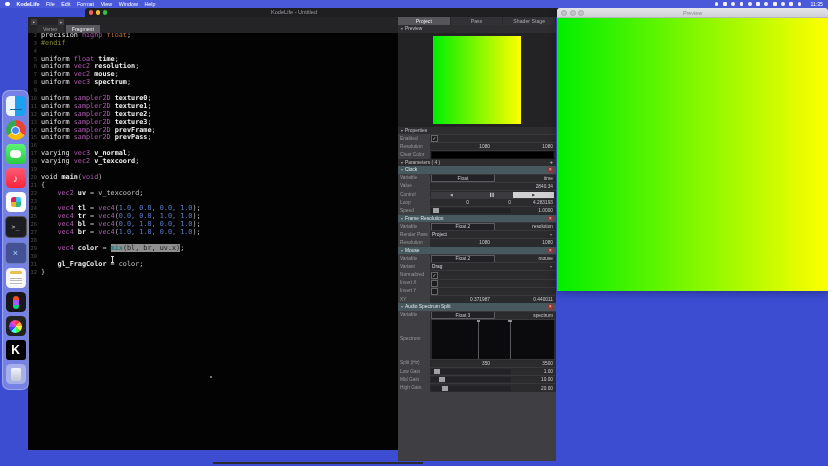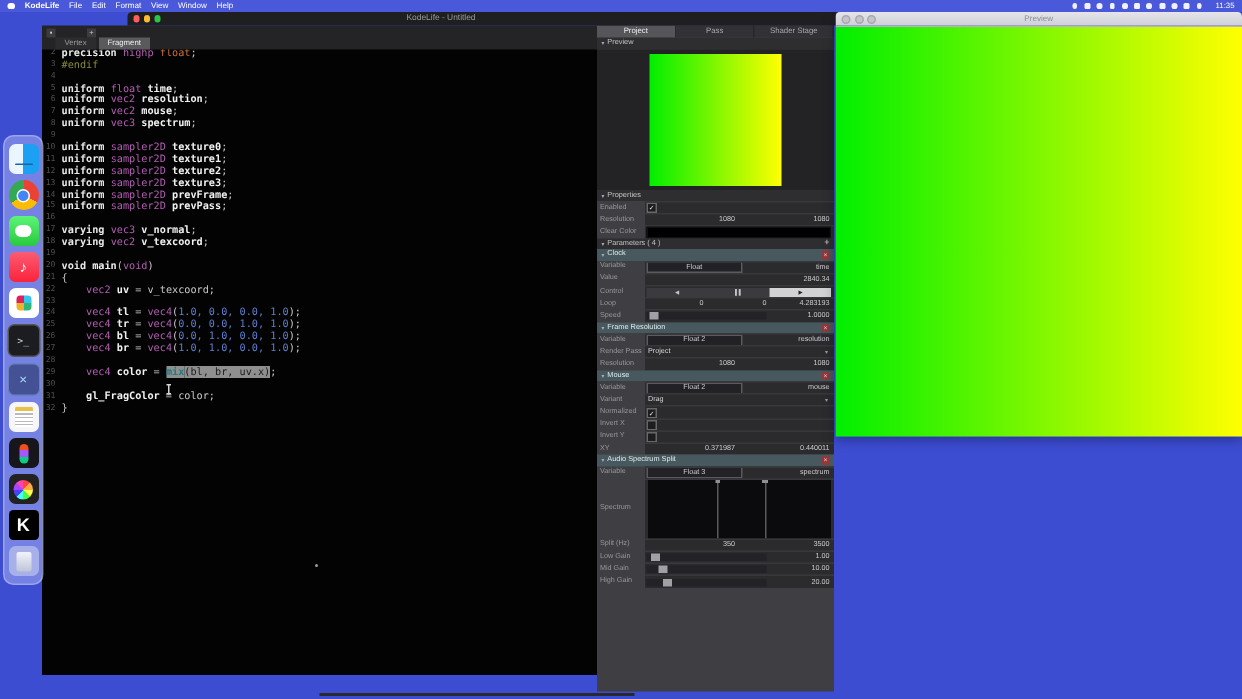--- a/index.html
+++ b/index.html
@@ -60,21 +60,21 @@
 .stab.active{background:#5a5a5e;color:#f0f0f0}
 
 .editor{position:absolute;left:28px;top:22px;width:418px;height:428px;background:#030303;z-index:8}
 .gutter{position:absolute;left:0;top:2px;width:9px;text-align:right;color:#4f4f52;font-size:5.4px;
   font-family:"DejaVu Sans Mono",monospace}
 .gutter div{height:7.9px;line-height:7.9px}
 .codelines{position:absolute;left:13px;top:2px;font-family:"DejaVu Sans Mono",monospace;font-size:6.8px;
   white-space:pre;color:#c8c8c8}
 .cl{height:7.9px;line-height:7.9px}
 .pp{color:#8a8a3c}
-.kw{color:#e8e8e8;font-weight:bold}
+.kw{color:#e8e8e8;font-weight:normal}
 .ty{color:#b35cb3}
 .or{color:#cc7038}
 .nm{color:#f0f0f0;font-weight:bold}
 .num{color:#5f7fd0}
 .pl{color:#c8c8c8}
 .sel{background:#8f8f8f;color:#1c1c1c}
 .selfn{background:#8f8f8f;color:#1e7d7d;font-weight:bold}
 .ibeam{position:absolute;left:112px;top:256px;width:1px;height:7px;background:#d5d5d5;z-index:20}
 .ibeam::before,.ibeam::after{content:"";position:absolute;left:-1px;width:3px;height:1px;background:#d5d5d5}
 .ibeam::before{top:0}.ibeam::after{bottom:0}

